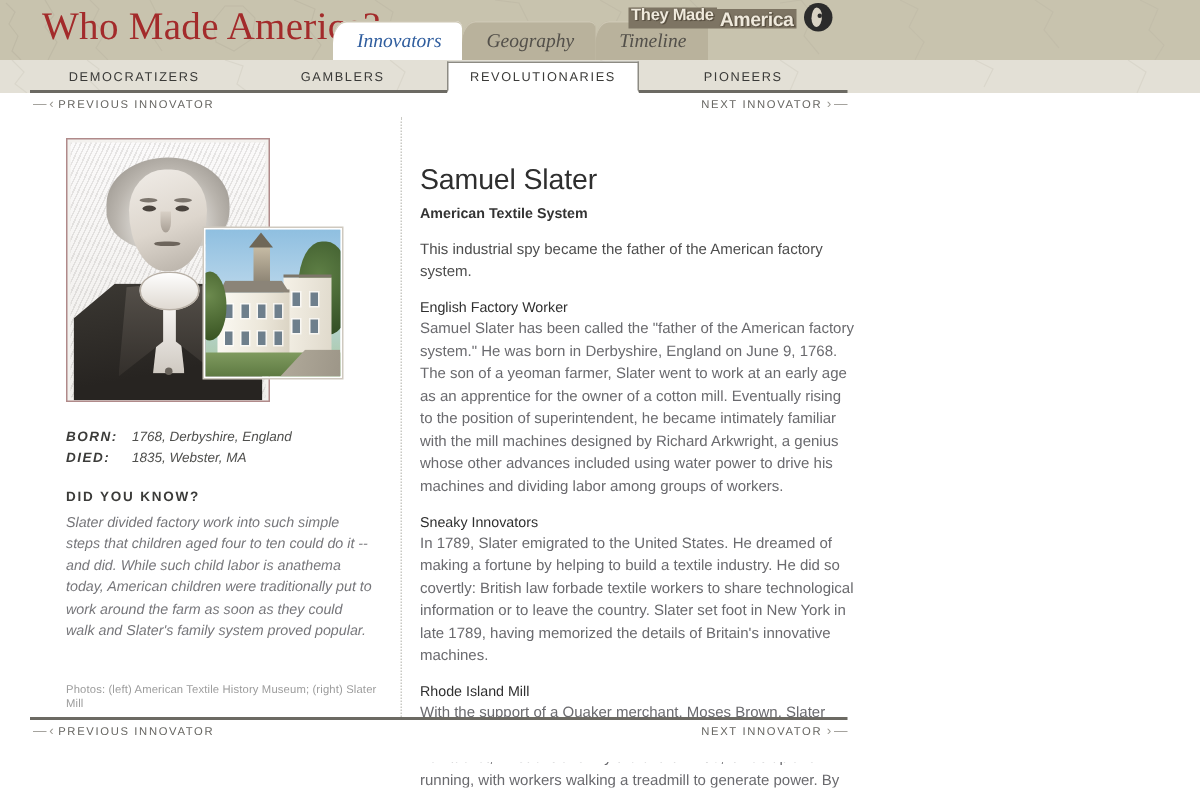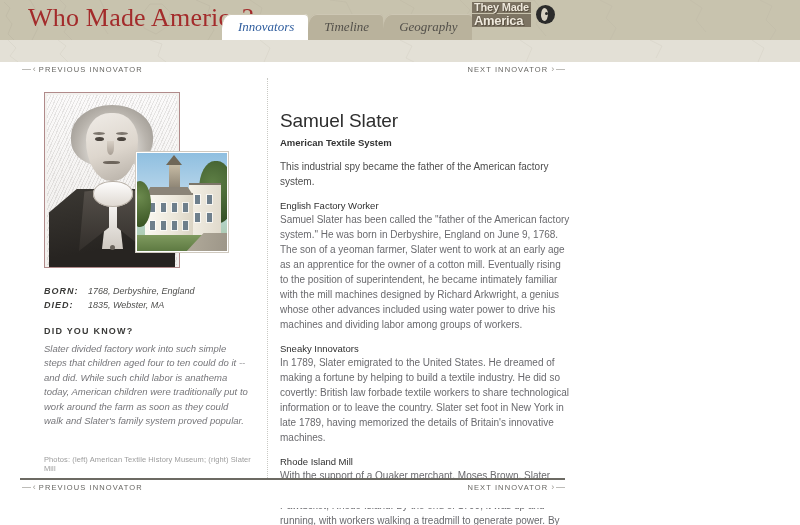--- a/index.html
+++ b/index.html
@@ -69,22 +69,22 @@
   
   #logo-lockup {
     position: absolute;
     right: 245px; top: 2px;
     display: flex;
     align-items: center;
     gap: 5px;
   }
   #logo-wordmark {
     display: flex;
-    flex-direction: column;
     line-height: 1.0;
+    text-align: right;
   }
   .logo-line {
     font-family: "Liberation Sans", sans-serif;
     font-weight: bold;
     font-size: 11px;
     letter-spacing: -0.2px;
     color: #efe9dc;
     text-shadow: 1px 1px 0 #5a5142, 0 0 1px #3c3529;
     background: #7d7463;
     padding: 0 2px;
@@ -490,24 +490,24 @@
     </g>
   </svg>
 
   <div id="site-title">Who Made America?</div>
 
   <div id="tabs">
     <div class="tab active">
       <span>Innovators</span>
     </div>
     <div class="tab">
+      <span>Geography</span>
+    </div>
+    <div class="tab">
       <span>Timeline</span>
-    </div>
-    <div class="tab">
-      <span>Geography</span>
     </div>
   </div>
 
   <div id="logo-lockup">
     <div id="logo-wordmark">
       <span class="logo-line">They Made</span>
       <span class="logo-line big">America</span>
     </div>
     <div id="pbs-logo"></div>
   </div>
@@ -520,20 +520,34 @@
       <path d="M58 0 L66 6 L60 14 L68 22"></path>
       <path d="M150 0 L162 4 L158 16 L166 22"></path>
       <path d="M260 0 L270 8 L264 22"></path>
       <path d="M400 0 L412 6 L406 18 L414 22"></path>
       <path d="M520 0 L532 8 L526 22"></path>
       <path d="M650 0 L662 6 L656 18"></path>
       <path d="M752 0 L764 8 L758 22"></path>
     </g>
   </svg>
 
+  <div id="subnav">
+    <div class="subnav-item">
+      <span>DEMOCRATIZERS</span>
+    </div>
+    <div class="subnav-item">
+      <span>GAMBLERS</span>
+    </div>
+    <div class="subnav-item active">
+      <span>REVOLUTIONARIES</span>
+    </div>
+    <div class="subnav-item">
+      <span>PIONEERS</span>
+    </div>
+  </div>
 </div>
 
 <div class="pn-bar">
   <div class="pn-link left">
     <span class="pn-arrow">— ‹</span>
     <span>PREVIOUS INNOVATOR</span>
   </div>
   <div class="pn-link right">
     <span>NEXT INNOVATOR</span>
     <span class="pn-arrow">› —</span>

